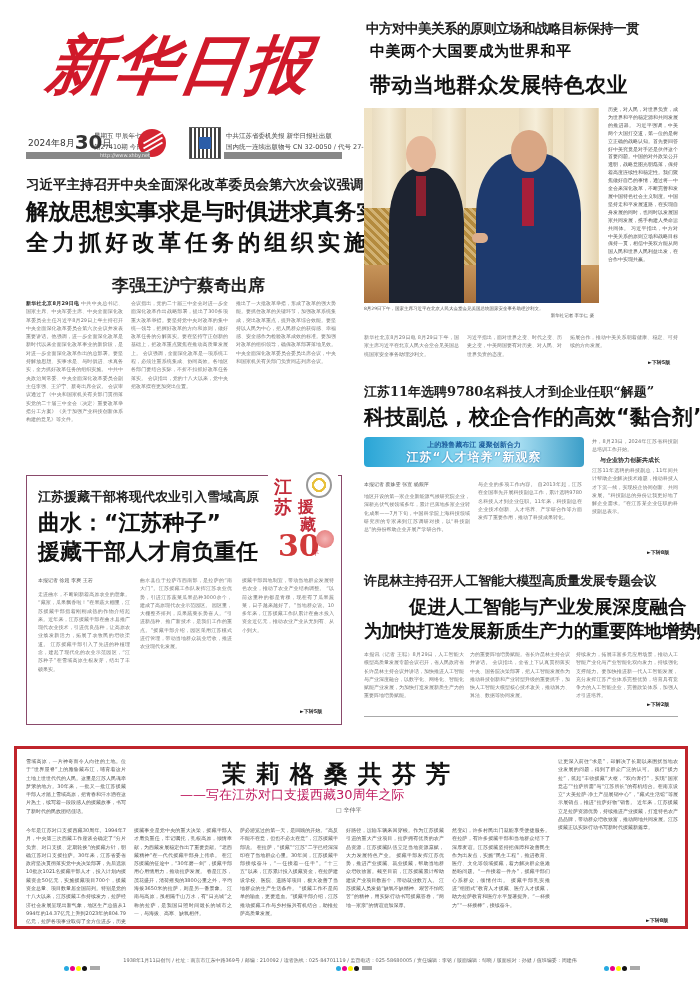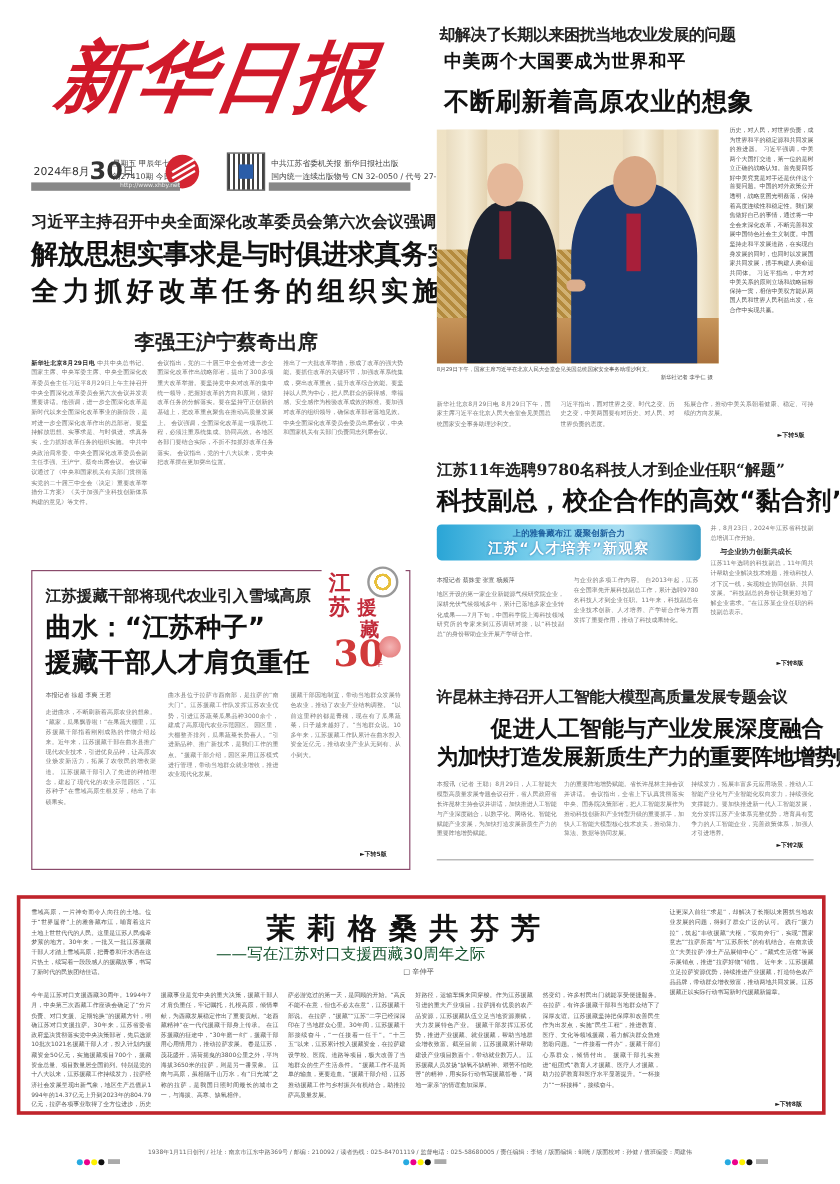--- a/index.html
+++ b/index.html
@@ -94,23 +94,23 @@
 <div class="abs bar-grey" style="left:224px;width:118px"></div>
 
 <div class="abs kicker" style="left:26px;top:176px;font-size:13.5px">习近平主持召开中央全面深化改革委员会第六次会议强调</div>
 <div class="abs headline" style="left:26px;top:196px;font-size:22.5px;letter-spacing:-0.5px">解放思想实事求是与时俱进求真务实</div>
 <div class="abs headline" style="left:26px;top:227px;font-size:22.5px;letter-spacing:4px">全力抓好改革任务的组织实施</div>
 <div class="abs kicker" style="left:112px;top:274px;font-size:17px">李强王沪宁蔡奇出席</div>
 <div class="abs body-text" style="left:26px;top:299px;width:97px;height:150px"><span class="lead">新华社北京8月29日电</span> <span>中共中央总书记、国家主席、中央军委主席、中央全面深化改革委员会主任习近平8月29日上午主持召开中央全面深化改革委员会第六次会议并发表重要讲话。他强调，进一步全面深化改革是新时代以来全面深化改革事业的新阶段，是对进一步全面深化改革作出的总部署。要坚持解放思想、实事求是、与时俱进、求真务实，全力抓好改革任务的组织实施。 中共中央政治局常委、中央全面深化改革委员会副主任李强、王沪宁、蔡奇出席会议。 会议审议通过了《中央和国家机关有关部门贯彻落实党的二十届三中全会〈决定〉重要改革举措分工方案》《关于加强产业科技创新体系构建的意见》等文件。</span></div>
 <div class="abs body-text" style="left:131px;top:299px;width:97px;height:150px">会议指出，党的二十届三中全会对进一步全面深化改革作出战略部署，提出了300多项重大改革举措。要坚持党中央对改革的集中统一领导，把握好改革的方向和原则，做好改革任务的分解落实。要在坚持守正创新的基础上，把改革重点聚焦在推动高质量发展上。 会议强调，全面深化改革是一项系统工程，必须注重系统集成、协同高效。各地区各部门要结合实际，不折不扣抓好改革任务落实。 会议指出，党的十八大以来，党中央把改革摆在更加突出位置。</div>
 <div class="abs body-text" style="left:236px;top:299px;width:100px;height:150px">推出了一大批改革举措，形成了改革的强大势能。要抓住改革的关键环节，加强改革系统集成，突出改革重点，提升改革综合效能。要坚持以人民为中心，把人民群众的获得感、幸福感、安全感作为检验改革成效的标准。要加强对改革的组织领导，确保改革部署落地见效。 中央全面深化改革委员会委员出席会议，中央和国家机关有关部门负责同志列席会议。</div>
 
-<div class="abs kicker" style="left:366px;top:20px;font-size:13.5px;letter-spacing:-0.5px">却解决了长期以来困扰当地农业发展的问题</div>
+<div class="abs kicker" style="left:366px;top:20px;font-size:13.5px;letter-spacing:-0.5px">中方对中美关系的原则立场和战略目标保持一贯</div>
 <div class="abs headline" style="left:370px;top:42px;font-size:15px;letter-spacing:0.5px">中美两个大国要成为世界和平</div>
-<div class="abs headline" style="left:370px;top:71px;font-size:21px;letter-spacing:0.5px">不断刷新着高原农业的想象</div>
+<div class="abs headline" style="left:370px;top:71px;font-size:21px;letter-spacing:0.5px">带动当地群众发展特色农业</div>
 
 <div class="abs photo">
   <div class="pillar" style="left:8px"></div>
   <div class="pillar" style="left:68px"></div>
   <div class="pillar" style="left:155px"></div>
   <div class="pillar" style="left:200px"></div>
   <div class="screen" style="left:0;width:30px"></div>
   <div class="screen" style="left:100px;width:45px"></div>
   <div class="floor"></div>
   <div class="person" style="left:25px;width:75px;height:135px;background:#1d2330"></div>
@@ -168,21 +168,21 @@
 <div class="abs headline" style="left:38px;top:508px;font-size:22px">曲水：“江苏种子”</div>
 <div class="abs headline" style="left:38px;top:537px;font-size:22px">援藏干部人才肩负重任</div>
 <div class="abs body-text body-dark" style="left:38px;top:576px;width:95px;height:8px">本报记者 徐超 李爽 王若</div>
 <div class="abs body-text" style="left:38px;top:590px;width:92px;height:127px">走进曲水，不断刷新着高原农业的想象。 “藏家，瓜果飘香啦！”在果蔬大棚里，江苏援藏干部指着刚刚成熟的作物介绍起来。近年来，江苏援藏干部在曲水县推广现代农业技术，引进优良品种，让高原农业焕发新活力，拓展了农牧民的增收渠道。 江苏援藏干部引入了先进的种植理念，建起了现代化的农业示范园区，“江苏种子”在雪域高原生根发芽，结出了丰硕果实。</div>
 <div class="abs body-text" style="left:140px;top:576px;width:92px;height:141px">曲水县位于拉萨市西南部，是拉萨的“南大门”。江苏援藏工作队发挥江苏农业优势，引进江苏蔬菜瓜果品种3000余个，建成了高原现代农业示范园区。 园区里，大棚整齐排列，瓜果蔬菜长势喜人。“引进新品种、推广新技术，是我们工作的重点。”援藏干部介绍，园区采用江苏模式进行管理，带动当地群众就业增收，推进农业现代化发展。</div>
 <div class="abs body-text" style="left:242px;top:576px;width:92px;height:130px">援藏干部因地制宜，带动当地群众发展特色农业，推动了农业产业结构调整。 “以前这里种的都是青稞，现在有了瓜果蔬菜，日子越来越好了。”当地群众说。10多年来，江苏援藏工作队累计在曲水投入资金近亿元，推动农业产业从无到有、从小到大。</div>
 <div class="abs arrow-note" style="left:300px;top:708px">►下转5版</div>
 
 <div class="abs red-frame"></div>
 <div class="abs headline serif" style="left:222px;top:758px;font-size:24px;letter-spacing:10px">茉莉格桑共芬芳</div>
-<div class="abs" style="left:180px;top:786px;font-size:13px;color:#14532d;white-space:nowrap">——写在江苏对口支援西藏30周年之际</div>
+<div class="abs" style="left:180px;top:786px;font-size:13px;color:#be185d;white-space:nowrap">——写在江苏对口支援西藏30周年之际</div>
 <div class="abs" style="left:336px;top:806px;font-size:6px;color:#555;white-space:nowrap">□ <span>辛仲平</span></div>
 <div class="abs body-text body-dark" style="left:26px;top:757px;width:100px;height:65px">雪域高原，一片神奇而令人向往的土地。位于“世界屋脊”上的雅鲁藏布江，哺育着这片土地上世世代代的人民。这里是江苏人民魂牵梦萦的地方。30年来，一批又一批江苏援藏干部人才踏上雪域高原，把青春和汗水洒在这片热土，续写着一段段感人的援藏故事，书写了新时代的民族团结佳话。</div>
 <div class="abs body-text body-dark" style="left:26px;top:826px;width:100px;height:98px">今年是江苏对口支援西藏30周年。1994年7月，中央第三次西藏工作座谈会确定了“分片负责、对口支援、定期轮换”的援藏方针，明确江苏对口支援拉萨。30年来，江苏省委省政府坚决贯彻落实党中央决策部署，先后选派10批次1021名援藏干部人才，投入计划内援藏资金50亿元，实施援藏项目700个，援藏资金总量、项目数量居全国前列。特别是党的十八大以来，江苏援藏工作持续发力，拉萨经济社会发展呈现出新气象，地区生产总值从1994年的14.37亿元上升到2023年的804.79亿元，拉萨各项事业取得了全方位进步，历史性成就。</div>
 <div class="abs body-text body-dark" style="left:134px;top:826px;width:98px;height:98px">援藏事业是党中央的重大决策，援藏干部人才肩负重任，牢记嘱托，扎根高原，倾情奉献，为西藏发展稳定作出了重要贡献。“老西藏精神”在一代代援藏干部身上传承。 在江苏援藏的征途中，“30年磨一剑”，援藏干部用心用情用力，推动拉萨发展。 春是江苏，茂花盛开，清荷摇曳的3800公里之外，平均海拔3650米的拉萨，则是另一番景象。 江南与高原，虽相隔千山万水，有“日光城”之称的拉萨，是我国日照时间最长的城市之一，与海拔、高寒、缺氧相伴。</div>
 <div class="abs body-text body-dark" style="left:240px;top:826px;width:98px;height:98px">萨必游览过的第一天，是回顾的开始。“高反不能不在意，但也不必太在意”，江苏援藏干部说。 在拉萨，“援藏”“江苏”二字已经深深印在了当地群众心里。30年间，江苏援藏干部接续奋斗，“一任接着一任干”。“十三五”以来，江苏累计投入援藏资金，在拉萨建设学校、医院、道路等项目，极大改善了当地群众的生产生活条件。 “援藏工作不是简单的输血，更要造血。”援藏干部介绍，江苏推动援藏工作与乡村振兴有机结合，助推拉萨高质量发展。</div>
 <div class="abs body-text body-dark" style="left:346px;top:826px;width:98px;height:98px">好路径，运输车辆来回穿梭。作为江苏援藏引进的重大产业项目，拉萨拥有优质的农产品资源，江苏援藏队伍立足当地资源禀赋，大力发展特色产业。 援藏干部发挥江苏优势，推进产业援藏、就业援藏，帮助当地群众增收致富。截至目前，江苏援藏累计帮助建设产业项目数百个，带动就业数万人。 江苏援藏人员发扬“缺氧不缺精神、艰苦不怕吃苦”的精神，用实际行动书写援藏答卷，“两地一家亲”的情谊愈加深厚。</div>
 <div class="abs body-text body-dark" style="left:452px;top:826px;width:98px;height:98px">然变幻，许多村民出门就能享受便捷服务。在拉萨，有许多援藏干部和当地群众结下了深厚友谊。江苏援藏坚持把保障和改善民生作为出发点，实施“民生工程”，推进教育、医疗、文化等领域援藏，着力解决群众急难愁盼问题。“一件接着一件办”，援藏干部们心系群众，倾情付出。 援藏干部扎实推进“组团式”教育人才援藏、医疗人才援藏，助力拉萨教育和医疗水平显著提升。“一杯接力”“一杯接棒”，接续奋斗。</div>
 <div class="abs body-text body-dark" style="left:558px;top:757px;width:120px;height:160px">让更深入前往“求是”，却解决了长期以来困扰当地农业发展的问题，得到了群众广泛的认可。 践行“援力拉”，筑起“丰收援藏”大枢，“双向奔行”，实现“国家意志”“拉萨所需”与“江苏所长”的有机结合。在南京设立“大美拉萨·净土产品展销中心”，“藏式生活馆”等展示展销点，推进“拉萨好物”销售。 近年来，江苏援藏立足拉萨资源优势，持续推进产业援藏，打造特色农产品品牌，带动群众增收致富，推动两地共同发展。江苏援藏正以实际行动书写新时代援藏新篇章。</div>
 <div class="abs arrow-note" style="left:646px;top:917px">►下转8版</div>
 

